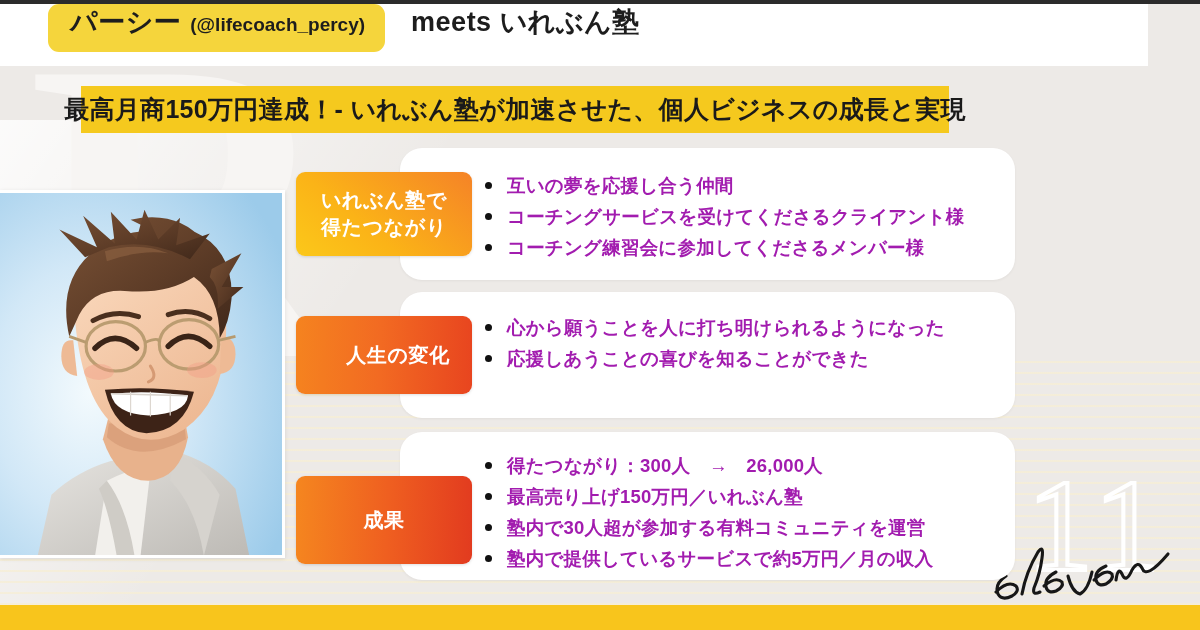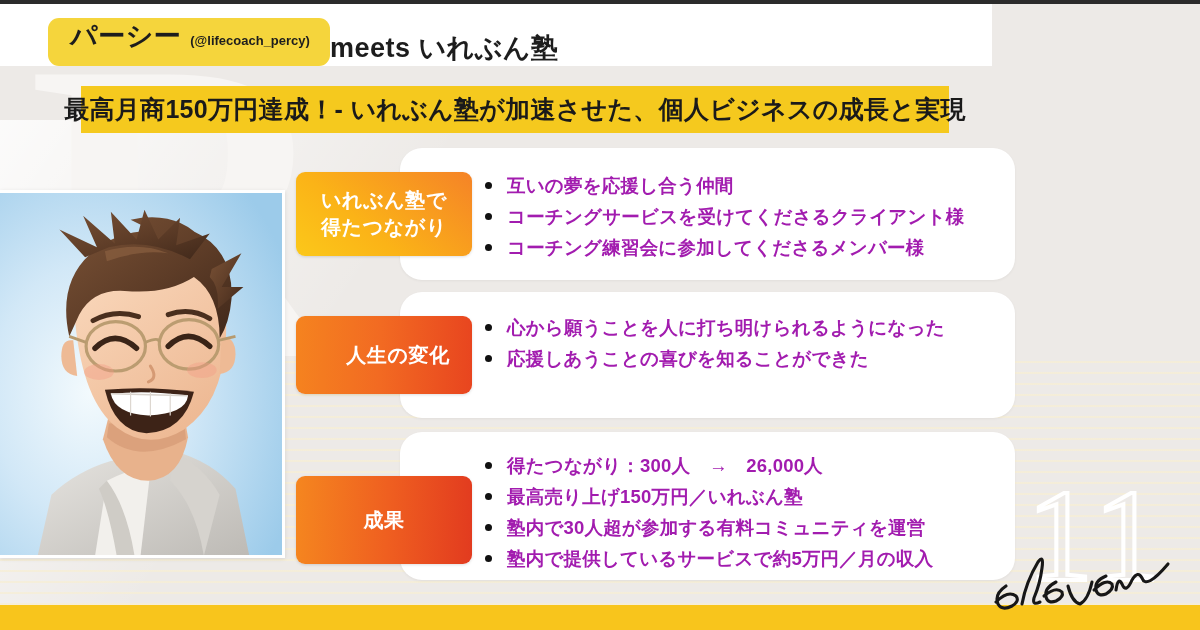--- a/index.html
+++ b/index.html
@@ -72,49 +72,50 @@
     position:absolute; left:0; bottom:0;
     width:1200px; height:25px;
     background:#f8c51c;
     z-index:6;
   }
 
   
   .header {
     position:absolute;
     left:0; top:4px;
-    width:992px; height:62px;
+    width:1148px; height:62px;
     background:#ffffff;
     display:flex;
-    align-items:flex-end;
+    align-items:flex-start;
     z-index:30;
   }
   .handle-pill {
     margin-left:48px;
     height:48px;
     padding:0 20px 0 22px;
     background:#f5d53c;
     border-radius:11px;
     display:flex;
     align-items:baseline;
     gap:9px;
     white-space:nowrap;
   }
   .handle-name {
     font-size:27px;
     font-weight:700;
     color:#1d1d1d;
     letter-spacing:.5px;
   }
   .handle-at {
-    font-size:13px;
+    font-size:19px;
     font-weight:700;
     color:#1d1d1d;
   }
   .meets-text {
+    margin-left:26px;
     font-size:27px;
     font-weight:700;
     color:#1d1d1d;
     white-space:nowrap;
     letter-spacing:.5px;
   }
 
   
   .headline {
     position:absolute;
@@ -224,21 +225,21 @@
   
   #row-3 { left:296px; top:432px; width:719px; height:148px; }
   #row-3 .card { height:148px; }
   #row-3 .tag { top:44px; width:176px; height:88px; }
   #row-3 .bullets { left:185px; top:18px; }
   #row-3 .bullets li { line-height:31px; }
 
   
   .logo {
     position:absolute;
-    right:8px; bottom:8px;
+    right:8px; bottom:18px;
     width:212px; height:148px;
     z-index:8;
     pointer-events:none;
   }
   .logo-11 {
     position:absolute;
     right:26px; top:-4px;
     font-size:132px;
     line-height:132px;
     font-weight:400;

